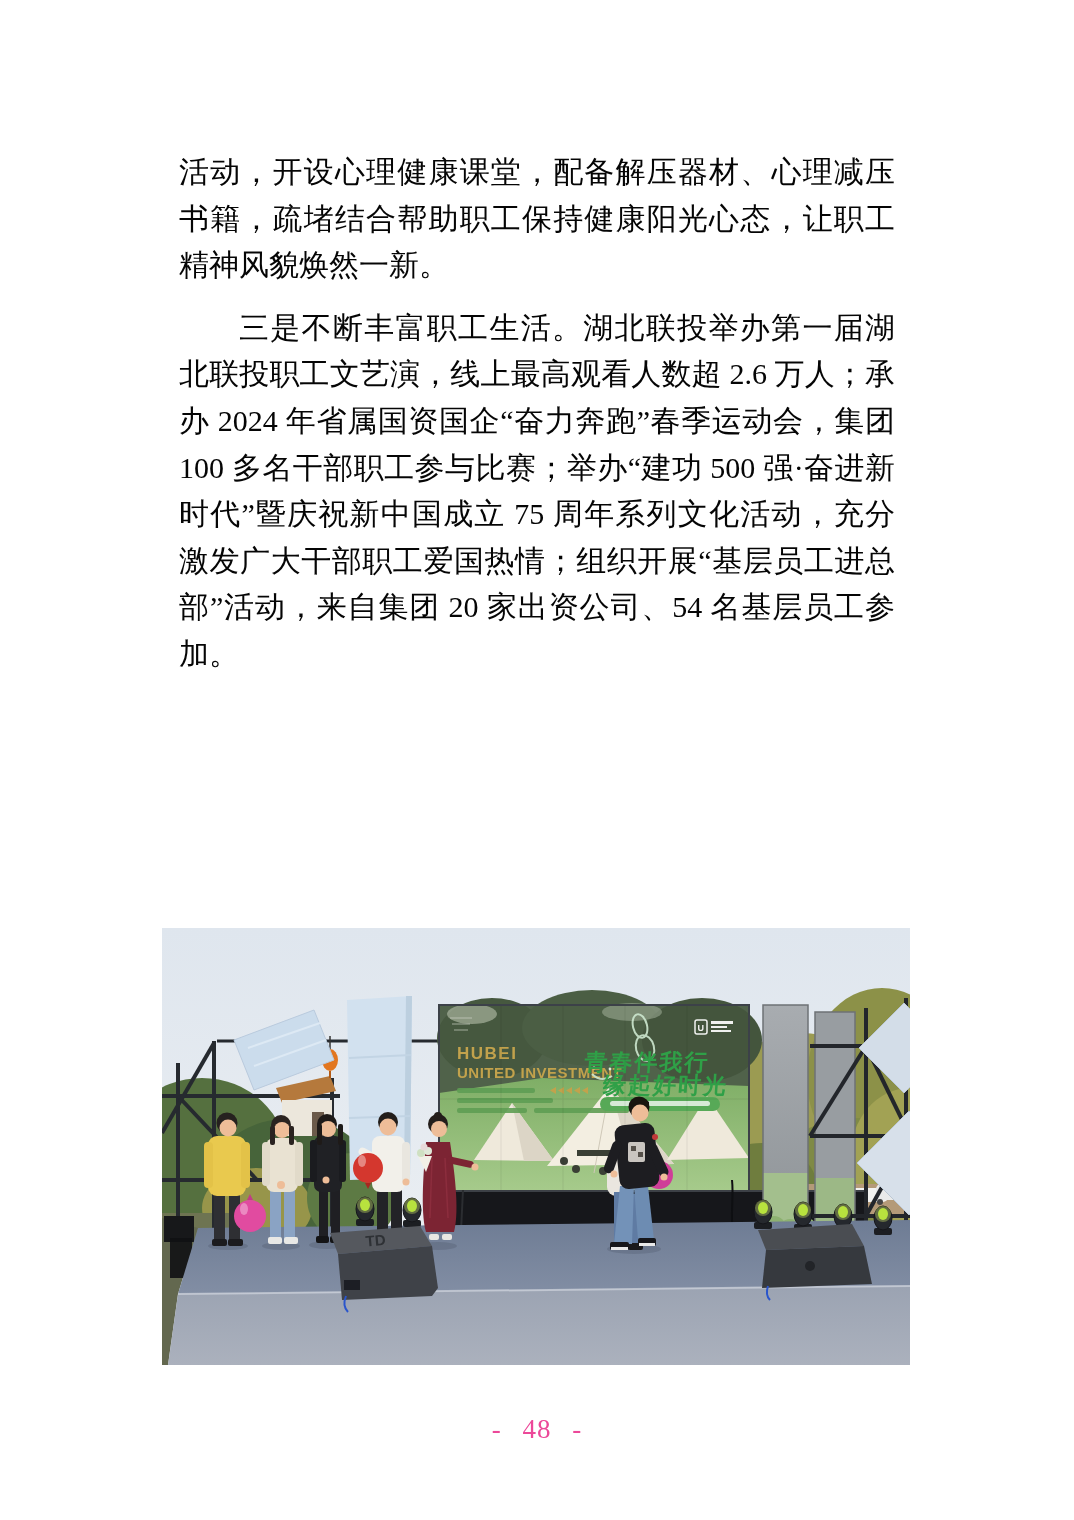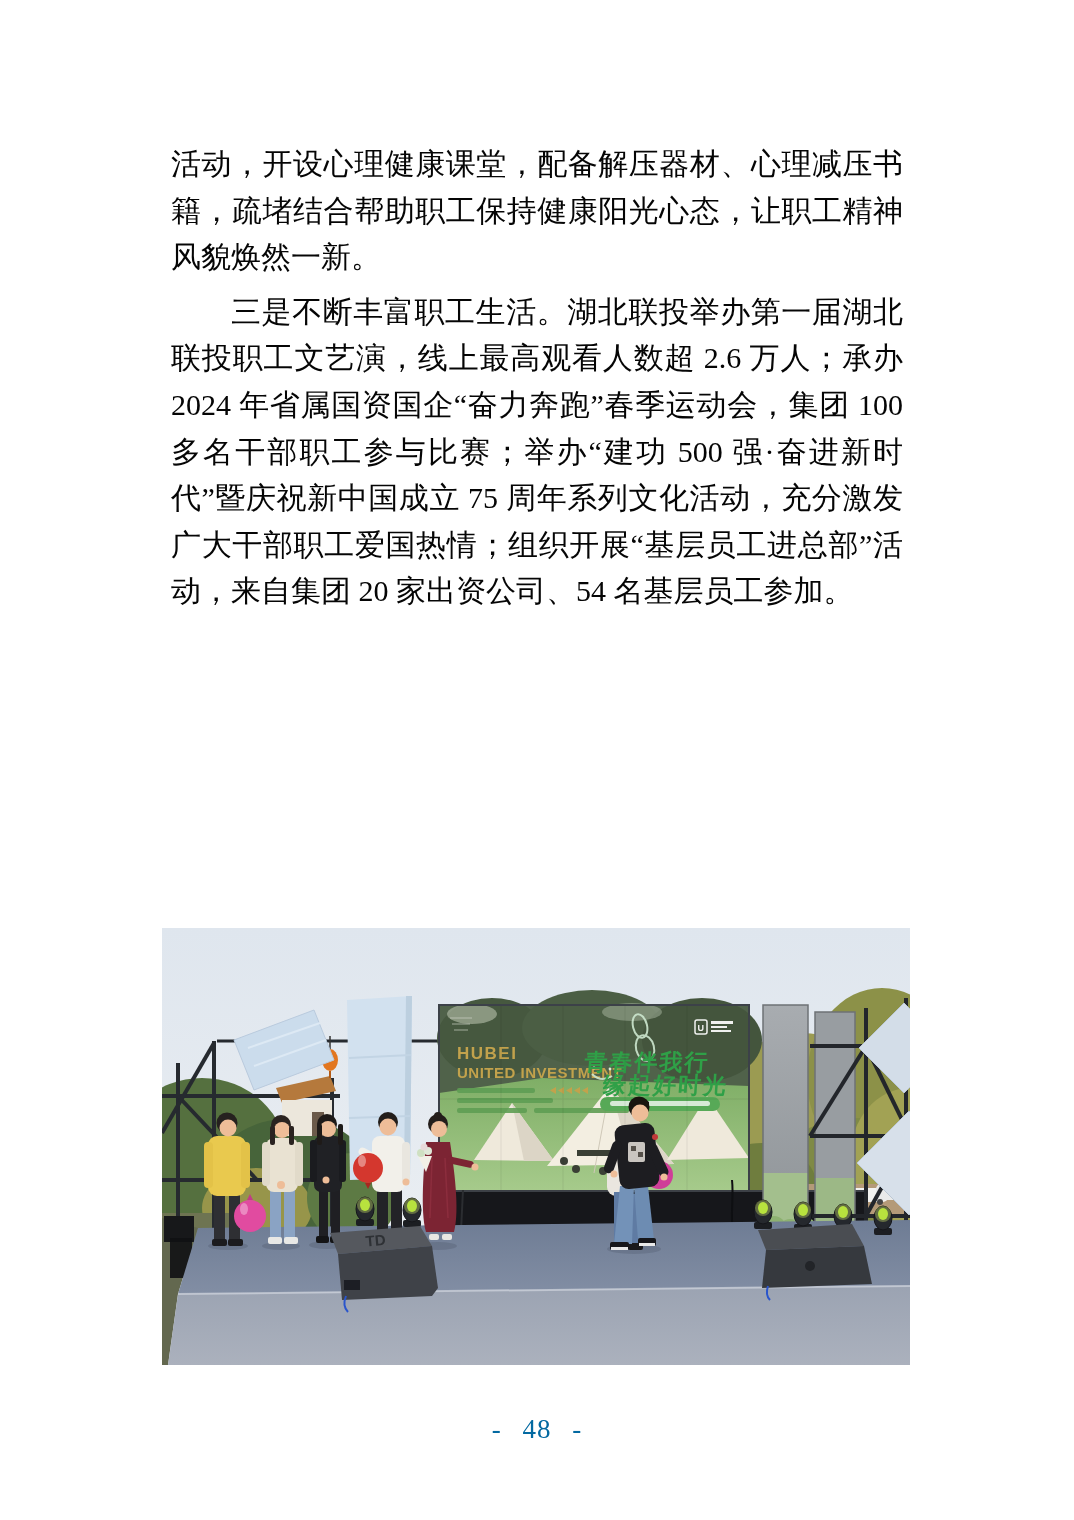--- a/index.html
+++ b/index.html
@@ -8,32 +8,32 @@
     width:1074px; height:1520px; position:relative; overflow:hidden;
     font-family:"Liberation Serif","DejaVu Serif",serif; color:#060606;
   }
   .page { position:absolute; inset:0; background:#ffffff; }
 
   .doc-text {
     position:absolute; left:163px; top:133px; width:748px;
     font-size:30px; line-height:46.6px; text-align:justify;
     word-break:break-all; color:#050505;
   }
-  .doc-text p { margin:8px; }
+  .doc-text p { margin:16px; }
   .p-ind { text-indent:2em; }
 
   .photo {
     position:absolute; left:162px; top:928px; width:748px; height:437px;
     overflow:hidden; background:#e6ebf1;
   }
   .photo svg { display:block; width:748px; height:437px; }
 
   .page-number {
     position:absolute; left:0; top:1414px; width:1074px; text-align:center;
-    font-size:27px; color:#0369a1; word-spacing:13px; letter-spacing:1px;
+    font-size:27px; color:#ec4899; word-spacing:13px; letter-spacing:1px;
   }
 </style>
 </head>
 <body>
 
 <div class="page">
 
   <div class="doc-text">
     <p>活动，开设心理健康课堂，配备解压器材、心理减压书籍，疏堵结合帮助职工保持健康阳光心态，让职工精神风貌焕然一新。</p>
     <p class="p-ind">三是不断丰富职工生活。湖北联投举办第一届湖北联投职工文艺演，线上最高观看人数超 2.6 万人；承办 2024 年省属国资国企“奋力奔跑”春季运动会，集团 100 多名干部职工参与比赛；举办“建功 500 强·奋进新时代”暨庆祝新中国成立 75 周年系列文化活动，充分激发广大干部职工爱国热情；组织开展“基层员工进总部”活动，来自集团 20 家出资公司、54 名基层员工参加。</p>

